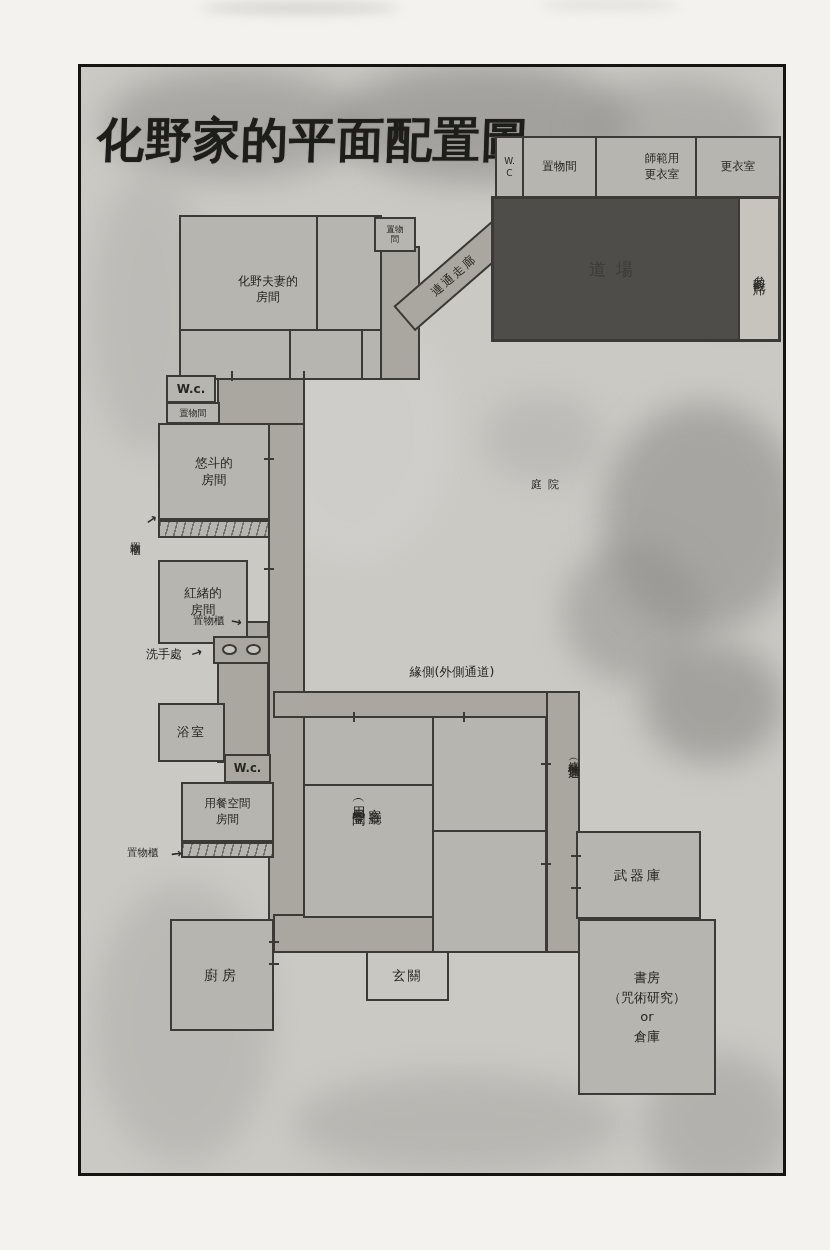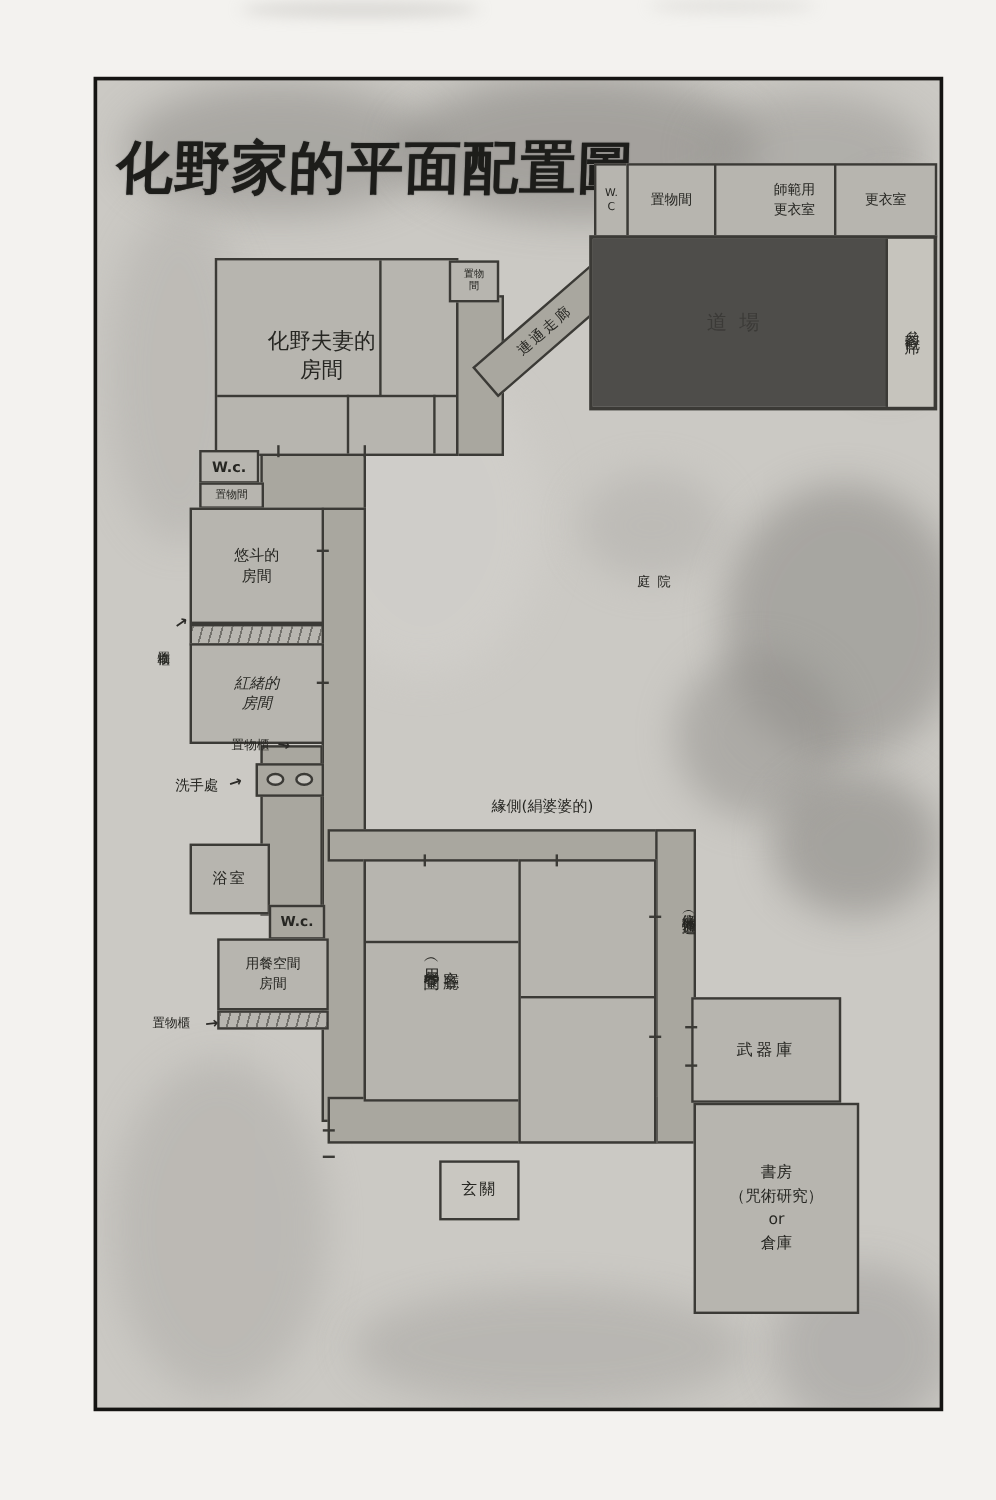--- a/index.html
+++ b/index.html
@@ -115,83 +115,86 @@
       <div class="spect-strip">
         <span class="lbl vtx" style="font-size:13px;">參觀席</span>
       </div>
     </div>
 
     <div class="room" style="left:176px;top:212px;width:203px;height:165px;">
       <div class="divider" style="left:135px;top:0;width:2px;height:113px;"></div>
       <div class="divider" style="left:0;top:112px;width:199px;height:2px;"></div>
       <div class="divider" style="left:108px;top:112px;width:2px;height:49px;"></div>
       <div class="divider" style="left:180px;top:112px;width:2px;height:49px;"></div>
-      <span class="lbl" style="position:absolute;left:22px;top:56px;width:130px;font-size:18px;">化野夫妻的
+      <span class="lbl" style="position:absolute;left:22px;top:56px;width:130px;font-size:12px;">化野夫妻的
 房間</span>
     </div>
     <div class="room" style="left:371px;top:214px;width:42px;height:35px;">
       <span class="lbl" style="font-size:8.5px;line-height:1.15;">置物
 間</span>
     </div>
 
     <div class="room" style="left:163px;top:372px;width:50px;height:28px;">
       <span class="lbl" style="font-size:12px;font-weight:bold;">W.c.</span>
     </div>
     <div class="room" style="left:163px;top:399px;width:54px;height:22px;">
       <span class="lbl" style="font-size:9px;">置物間</span>
     </div>
     <div class="room" style="left:155px;top:420px;width:112px;height:97px;">
       <span class="lbl" style="font-size:12.5px;">悠斗的
 房間</span>
     </div>
     <div class="room hatch" style="left:155px;top:517px;width:112px;height:18px;"></div>
-    <div class="room" style="left:155px;top:533px;width:112px;height:84px;font-style:italic;">
+    <div class="room" style="left:155px;top:557px;width:90px;height:84px;">
       <span class="lbl" style="font-size:12.5px;">紅緒的
 房間</span>
     </div>
     <div class="room" style="left:210px;top:633px;width:57px;height:28px;background:var(--cor);">
       <div class="basin" style="left:7px;top:6px;"></div>
       <div class="basin" style="left:31px;top:6px;"></div>
     </div>
     <div class="room" style="left:155px;top:700px;width:67px;height:59px;">
       <span class="lbl" style="font-size:12.5px;letter-spacing:2px;">浴室</span>
     </div>
     <div class="room" style="left:221px;top:751px;width:47px;height:29px;background:var(--cor);">
       <span class="lbl" style="font-size:11.5px;font-weight:bold;">W.c.</span>
     </div>
     <div class="room" style="left:178px;top:779px;width:93px;height:60px;">
       <span class="lbl" style="font-size:11.5px;">用餐空間
 房間</span>
     </div>
     <div class="room hatch" style="left:178px;top:839px;width:93px;height:16px;"></div>
+    <div class="room" style="left:167px;top:916px;width:104px;height:112px;">
+      <span class="lbl" style="font-size:14px;letter-spacing:4px;">廚房</span>
+    </div>
 
     <div class="room" style="left:300px;top:713px;width:132px;height:202px;">
       <div class="divider" style="left:0;top:66px;width:128px;height:2px;"></div>
       <span class="lbl vtx" style="position:absolute;left:46px;top:76px;font-size:13.5px;letter-spacing:2px;line-height:1.2;">客廳
 （用餐空間）</span>
     </div>
     <div class="room" style="left:429px;top:713px;width:115px;height:237px;">
       <div class="divider" style="left:0;top:112px;width:111px;height:2px;"></div>
     </div>
-    <div class="room" style="left:363px;top:948px;width:67px;height:50px;background:var(--entr);margin-top:16px;">
+    <div class="room" style="left:363px;top:948px;width:83px;height:50px;background:var(--entr);">
       <span class="lbl" style="font-size:13px;letter-spacing:2px;">玄關</span>
     </div>
 
     <div class="room" style="left:573px;top:828px;width:125px;height:88px;">
       <span class="lbl" style="font-size:13.5px;letter-spacing:3px;">武器庫</span>
     </div>
     <div class="room" style="left:575px;top:916px;width:138px;height:176px;">
       <span class="lbl" style="font-size:13px;line-height:1.5;">書房
 （咒術研究）
 or
 倉庫</span>
     </div>
 
     <div class="free" style="left:500px;top:474px;width:90px;font-size:11px;letter-spacing:6px;">庭院</div>
-    <div class="free" style="left:374px;top:661px;width:150px;font-size:12.5px;white-space:nowrap;">緣側(絹婆婆的)</div>
+    <div class="free" style="left:374px;top:661px;width:150px;font-size:12.5px;white-space:nowrap;">緣側(外側通道)</div>
     <div class="free vtx" style="left:563px;top:690px;height:125px;font-size:11.5px;letter-spacing:1px;">緣側（外側通道）</div>
     <div class="free vtx" style="left:126px;top:505px;height:54px;font-size:10.5px;letter-spacing:1px;">置物櫃</div>
     <div class="free" style="left:190px;top:611px;font-size:10.5px;white-space:nowrap;">置物櫃</div>
     <div class="free" style="left:143px;top:643px;font-size:12px;white-space:nowrap;">洗手處</div>
     <div class="free" style="left:124px;top:843px;font-size:10.5px;white-space:nowrap;">置物櫃</div>
 
     <span class="arrow" style="left:143px;top:509px;transform:rotate(-35deg);">→</span>
     <span class="arrow" style="left:228px;top:611px;transform:rotate(12deg);">→</span>
     <span class="arrow" style="left:188px;top:642px;transform:rotate(-18deg);">→</span>
     <span class="arrow" style="left:168px;top:843px;transform:rotate(-6deg);">→</span>

